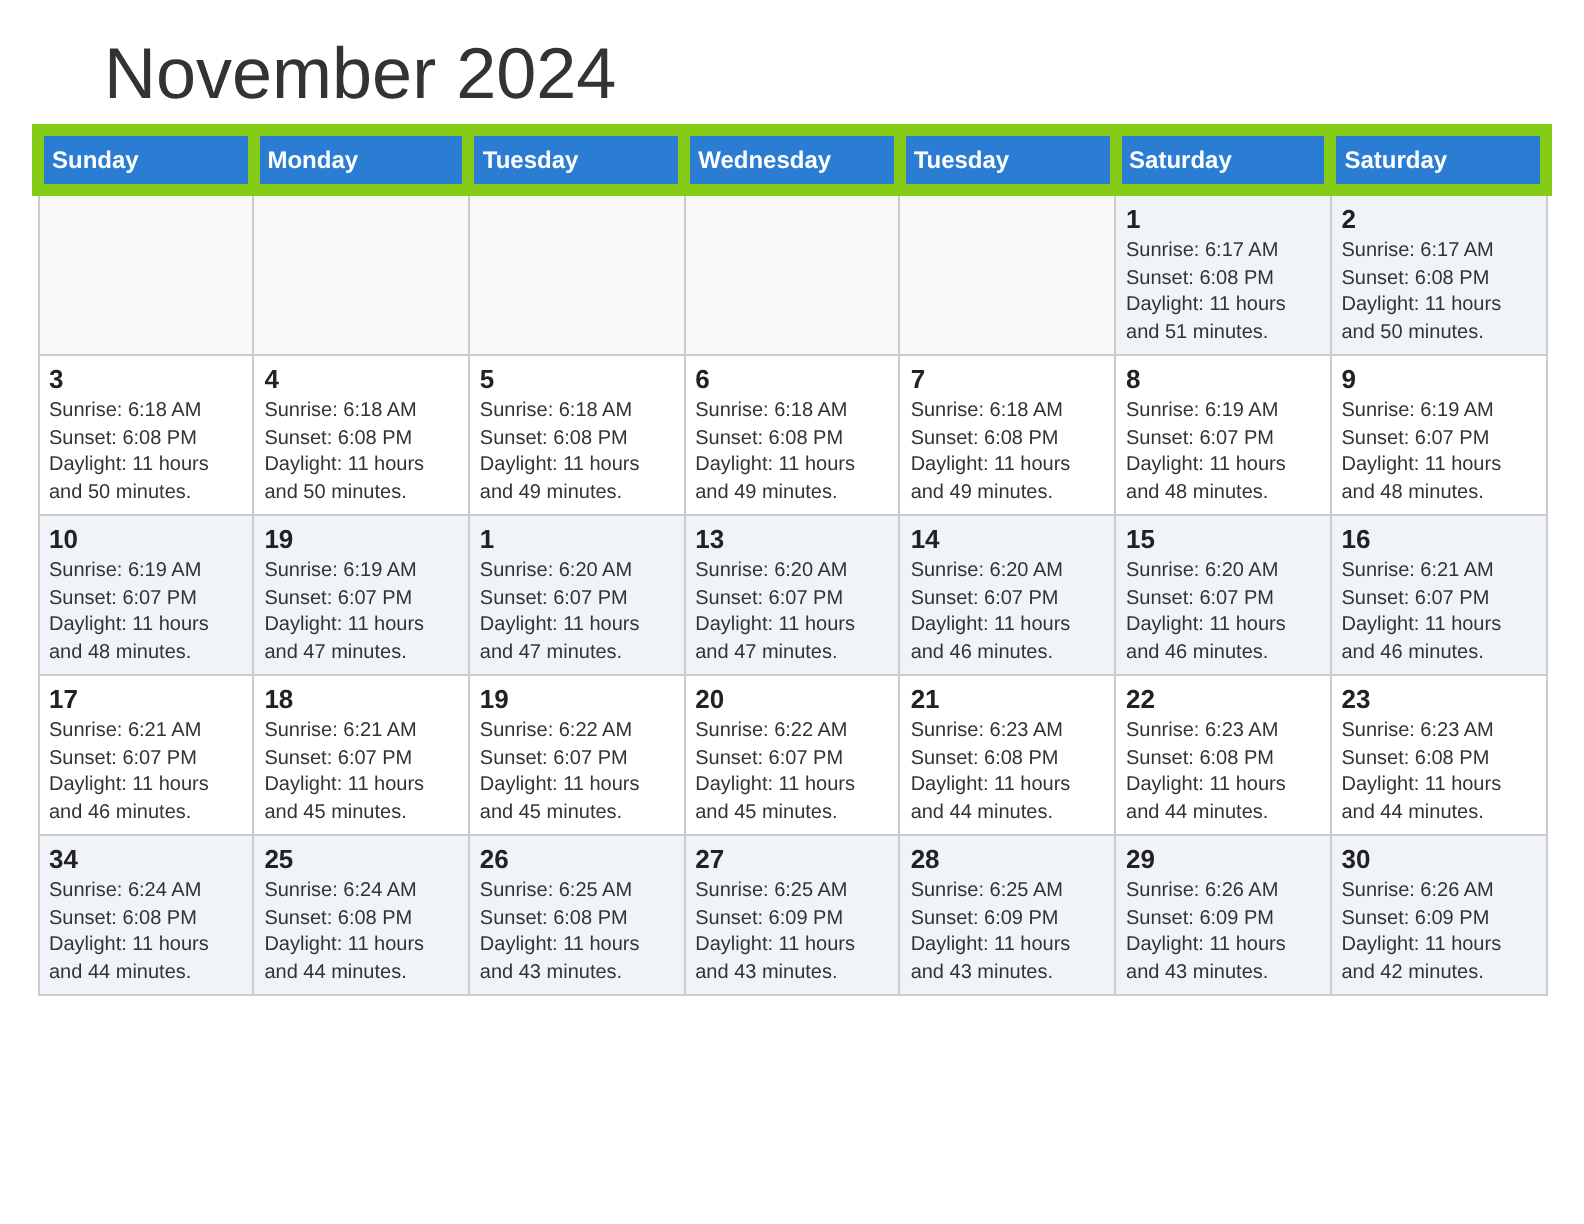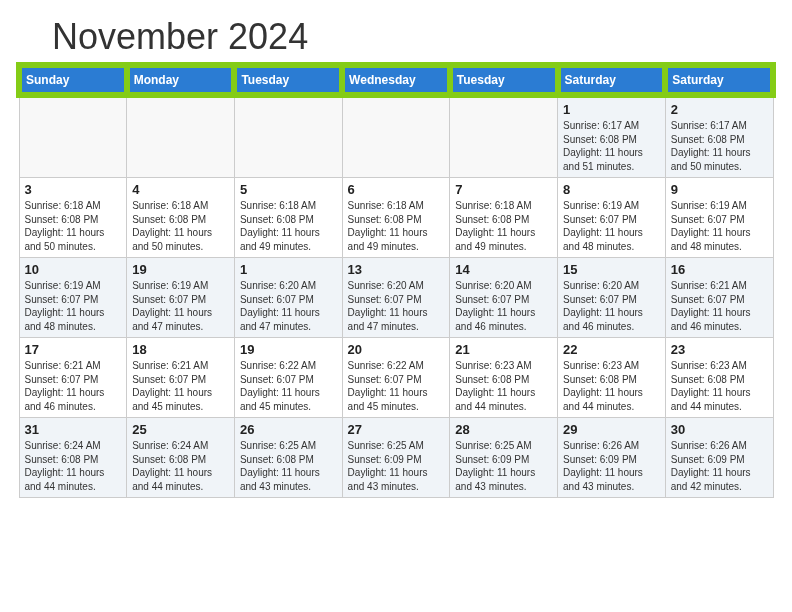--- a/index.html
+++ b/index.html
@@ -281,21 +281,21 @@
         <td>
           <span class="day-num">23</span>
           <div class="day-info">Sunrise: 6:23 AM
 Sunset: 6:08 PM
 Daylight: 11 hours
 and 44 minutes.</div>
         </td>
       </tr>
       <tr>
         <td class="shaded">
-          <span class="day-num">31</span>
+          <span class="day-num">34</span>
           <div class="day-info">Sunrise: 6:24 AM
 Sunset: 6:08 PM
 Daylight: 11 hours
 and 44 minutes.</div>
         </td>
         <td class="shaded">
           <span class="day-num">25</span>
           <div class="day-info">Sunrise: 6:24 AM
 Sunset: 6:08 PM
 Daylight: 11 hours

